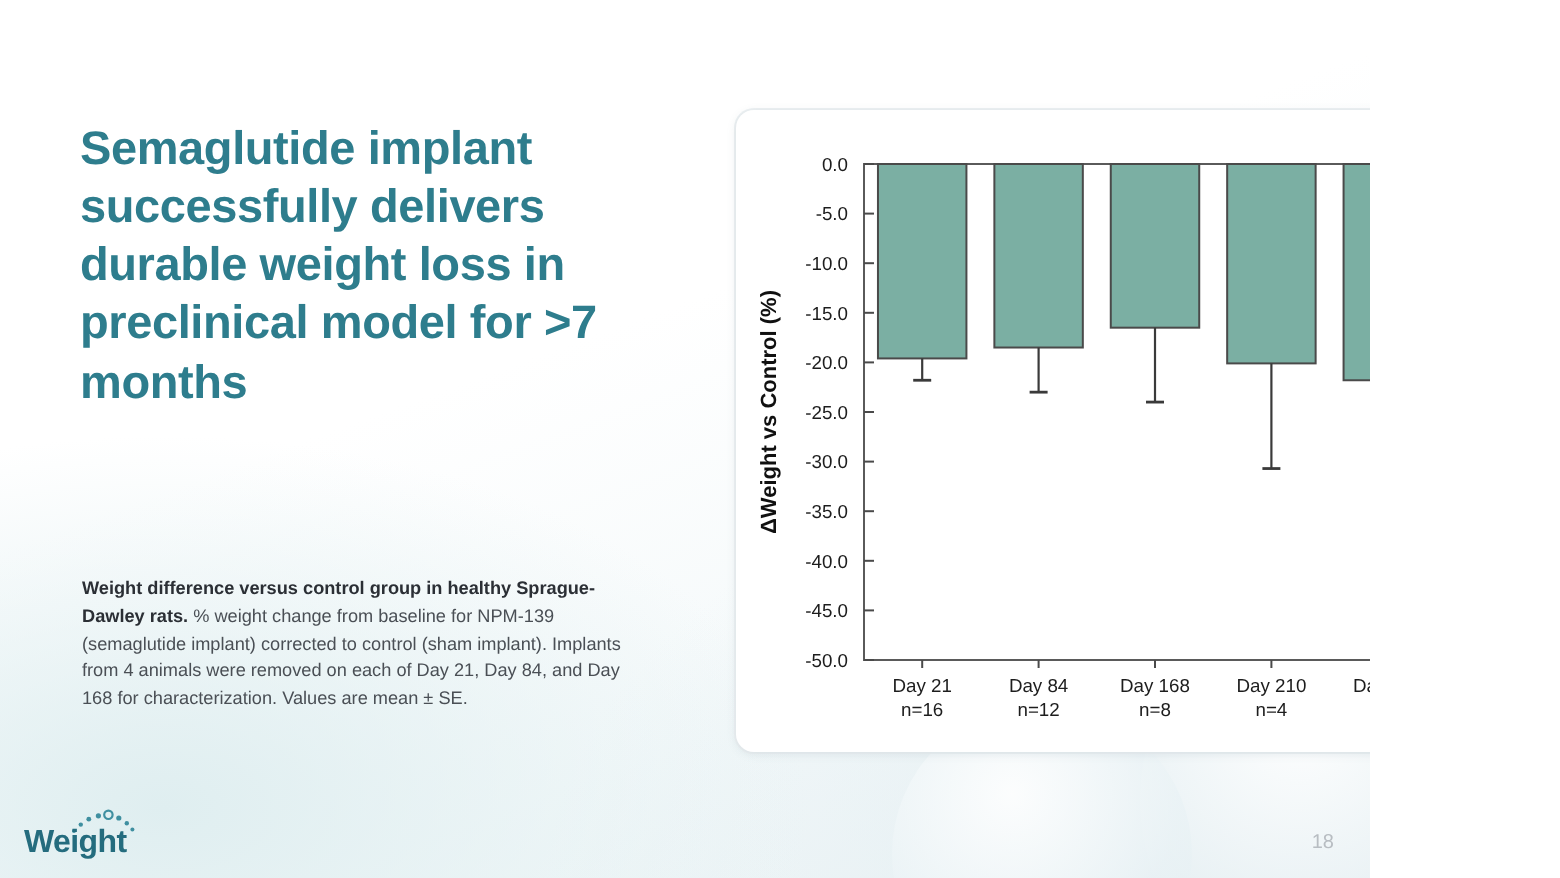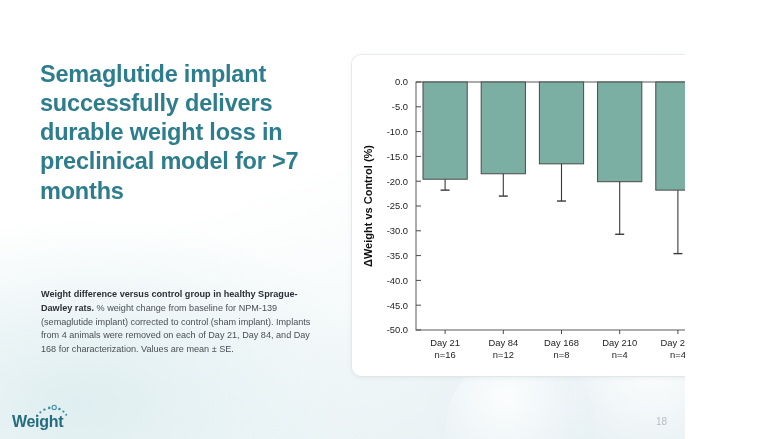--- a/index.html
+++ b/index.html
@@ -100,21 +100,21 @@
     position: absolute;
     right: 18px;
     bottom: 12px;
     font-size: 10px;
     color: #b8bdc2;
   }
 
   
   #chart-card {
     position: absolute;
-    left: 352px;
+    left: 368px;
     top: 55px;
     width: 378px;
     height: 321px;
     background: #ffffff;
     border-radius: 9px;
     box-shadow: 0 1px 5px rgba(120,140,150,0.16), 0 0 0 1px rgba(235,240,242,0.9);
     text-align: center;
   }
   #chart-svg {
     position: absolute;

